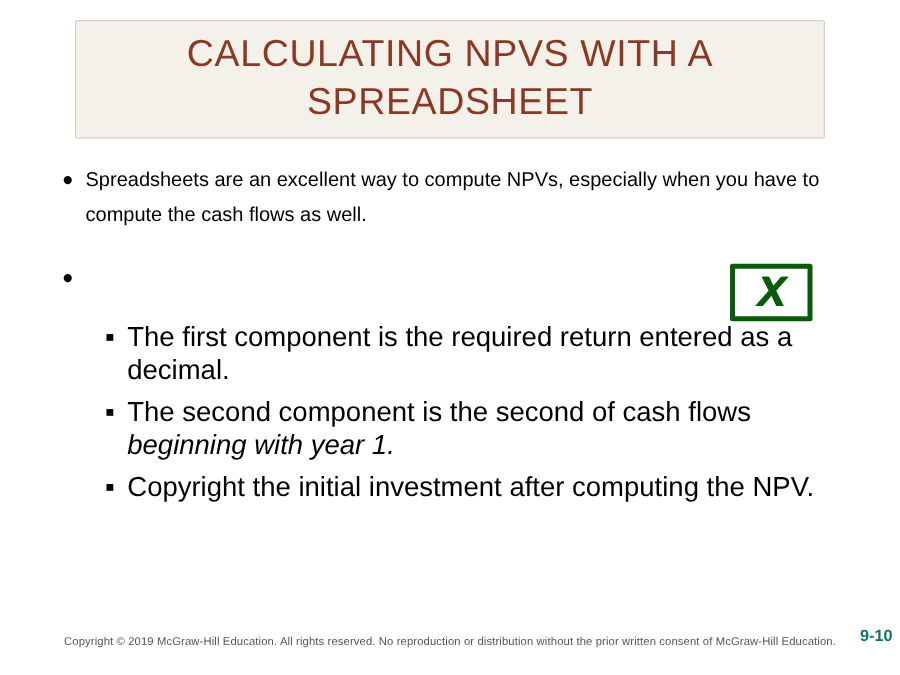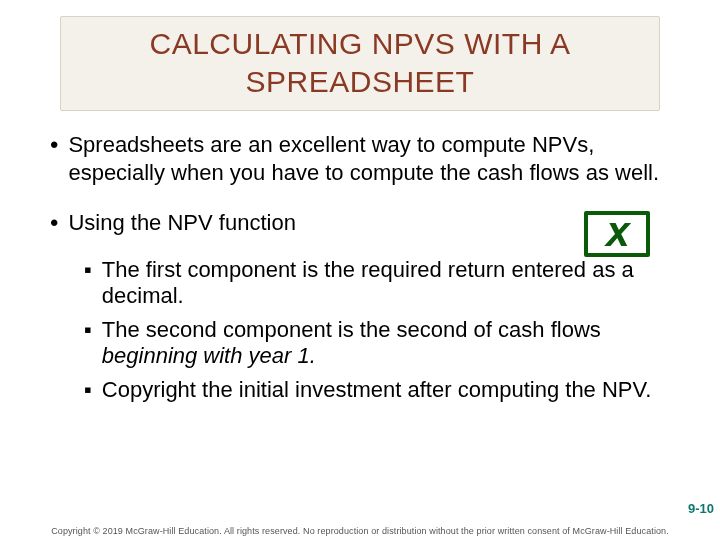--- a/index.html
+++ b/index.html
@@ -3,54 +3,53 @@
 <meta charset="utf-8">
 <style>
   * { box-sizing: border-box; margin: 0; padding: 0; }
   html, body { width: 720px; height: 540px; background: #fff; font-family: Arial, Helvetica, sans-serif; }
   .slide { position: relative; width: 720px; height: 540px; padding: 16px 30px 0 30px; }
   .title-box { background: #f4f1ea; border: 1px solid #d8d2c4; border-radius: 2px; padding: 8px 10px 10px; margin: 0 30px; }
   .title { color: #8a3a24; font-size: 30px; font-weight: 400; text-align: center; line-height: 1.25; letter-spacing: 0.5px; }
   .body { padding: 20px 20px 0 20px; }
   .bullet { display: flex; gap: 10px; margin-bottom: 22px; }
   .bullet-marker { font-size: 24px; line-height: 28px; color: #000; flex-shrink: 0; }
-  .bullet-text { font-size: 22px; line-height: 28px; color: #000; }
+  .bullet-text { font-size: 16px; line-height: 28px; color: #000; }
   .bullet-row { display: flex; align-items: flex-start; gap: 18px; }
   .bullet-row .bullet { flex: 1; margin-bottom: 10px; }
   .icon-cell { padding-top: 2px; padding-right: 20px; }
   .excel-icon { width: 66px; height: 46px; border: 4px solid #0a5a0a; background: #fff; display: flex; align-items: center; justify-content: center; position: relative; border-radius: 2px; }
   .excel-icon::before { content: "X"; color: #0a5a0a; font-size: 34px; font-weight: 800; font-style: italic; text-shadow: 1px 0 #0a5a0a; }
   .sub { padding-left: 34px; }
   .sub .bullet { margin-bottom: 8px; }
   .sub .bullet-marker { font-size: 22px; line-height: 26px; }
   .sub .bullet-text { font-size: 22px; line-height: 26px; }
   .em { font-style: italic; }
   .pagenum { position: absolute; right: 6px; bottom: 24px; font-size: 13px; font-weight: 700; color: #0f766e; }
-  .copyright { position: absolute; left: 0; right: 0; bottom: 4px; text-align: center; font-size: 9px; color: #555; letter-spacing: 0.1px; }
+  .copyright { position: absolute; left: 0; right: 0; bottom: 22px; text-align: center; font-size: 9px; color: #555; letter-spacing: 0.1px; }
 </style>
 </head>
 <body>
 
 <div class="slide">
 
   <div class="title-box">
     <div class="title">CALCULATING NPVS WITH A SPREADSHEET</div>
   </div>
 
   <div class="body">
 
     <div class="bullet">
       <div class="bullet-marker">•</div>
       <div class="bullet-text">Spreadsheets are an excellent way to compute NPVs, especially when you have to compute the cash flows as well.</div>
     </div>
 
     <div class="bullet-row">
       <div class="bullet">
         <div class="bullet-marker">•</div>
-        <div class="bullet-text">Using the NPV function</div>
       </div>
       <div class="icon-cell">
         <div class="excel-icon"></div>
       </div>
     </div>
 
     <div class="sub">
       <div class="bullet">
         <div class="bullet-marker">▪</div>
         <div class="bullet-text">The first component is the required return entered as a decimal.</div>

